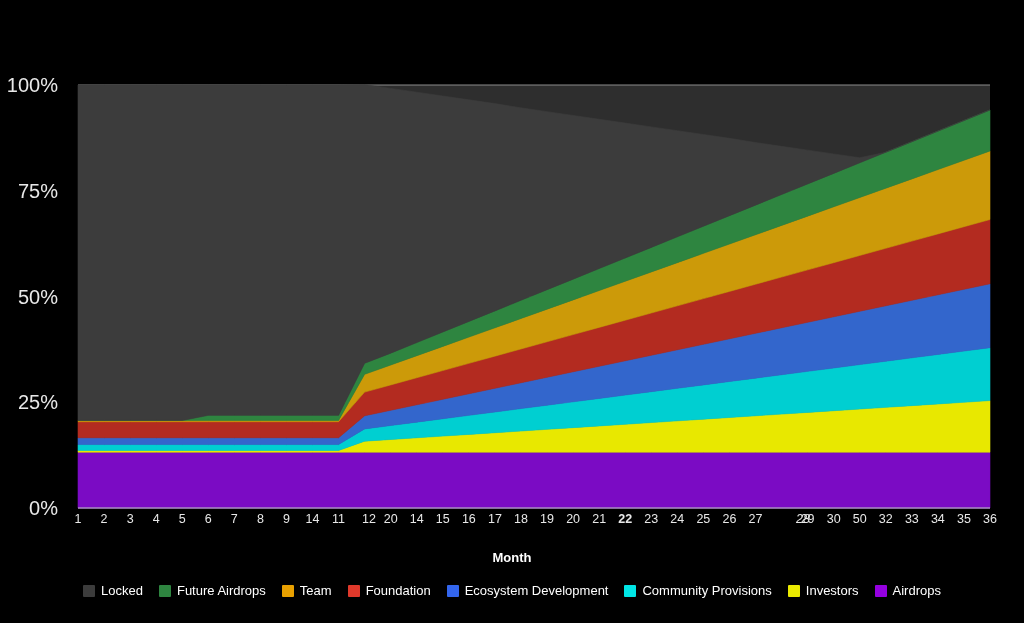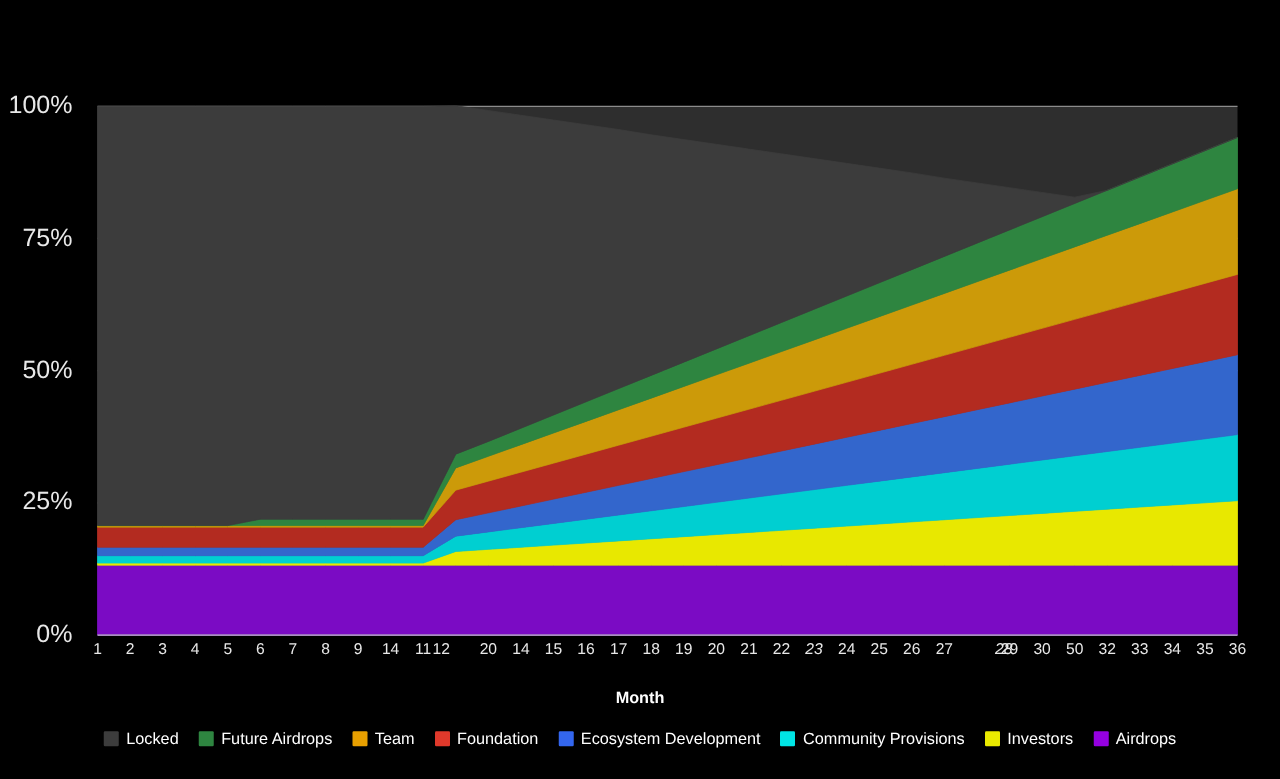--- a/index.html
+++ b/index.html
@@ -89,32 +89,32 @@
       <div class="xtick-label" style="left: 104.057px;">2</div>
       <div class="xtick-label" style="left: 130.114px;">3</div>
       <div class="xtick-label" style="left: 156.171px;">4</div>
       <div class="xtick-label" style="left: 182.229px;">5</div>
       <div class="xtick-label" style="left: 208.286px;">6</div>
       <div class="xtick-label" style="left: 234.343px;">7</div>
       <div class="xtick-label" style="left: 260.4px;">8</div>
       <div class="xtick-label" style="left: 286.457px;">9</div>
       <div class="xtick-label" style="left: 312.514px;">14</div>
       <div class="xtick-label" style="left: 338.571px;">11</div>
-      <div class="xtick-label" style="left: 353px;">12</div>
+      <div class="xtick-label" style="left: 369px;">12</div>
       <div class="xtick-label" style="left: 390.686px;">20</div>
       <div class="xtick-label" style="left: 416.743px;">14</div>
       <div class="xtick-label" style="left: 442.8px;">15</div>
       <div class="xtick-label" style="left: 468.857px;">16</div>
       <div class="xtick-label" style="left: 494.914px;">17</div>
       <div class="xtick-label" style="left: 520.971px;">18</div>
       <div class="xtick-label" style="left: 547.029px;">19</div>
       <div class="xtick-label" style="left: 573.086px;">20</div>
       <div class="xtick-label" style="left: 599.143px;">21</div>
-      <div class="xtick-label" style="left: 625.2px;">22</div>
-      <div class="xtick-label" style="left: 651.257px; font-style: italic;">23</div>
+      <div class="xtick-label" style="left: 625.2px; font-weight: bold;">22</div>
+      <div class="xtick-label" style="left: 651.257px;">23</div>
       <div class="xtick-label" style="left: 677.314px;">24</div>
       <div class="xtick-label" style="left: 703.371px;">25</div>
       <div class="xtick-label" style="left: 729.429px;">26</div>
       <div class="xtick-label" style="left: 755.486px;">27</div>
       <div class="xtick-label" style="left: 803px; font-style: italic;">28</div>
       <div class="xtick-label" style="left: 807.6px;">29</div>
       <div class="xtick-label" style="left: 833.657px;">30</div>
       <div class="xtick-label" style="left: 859.714px;">50</div>
       <div class="xtick-label" style="left: 885.771px;">32</div>
       <div class="xtick-label" style="left: 911.829px;">33</div>

